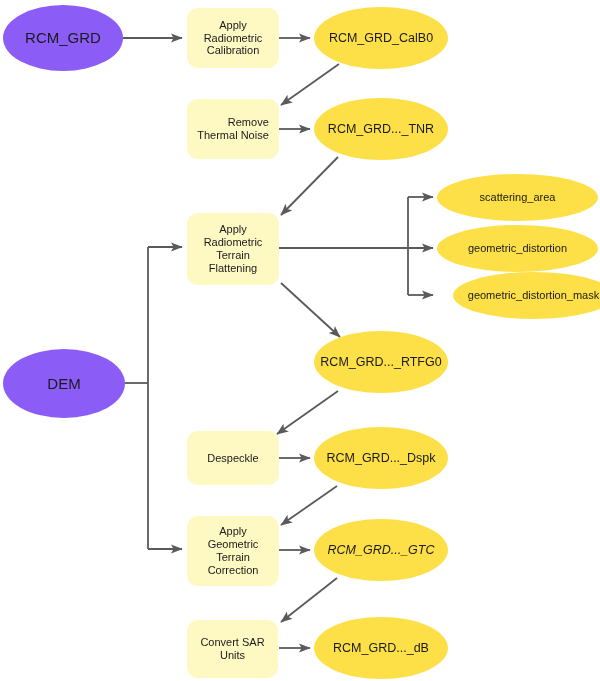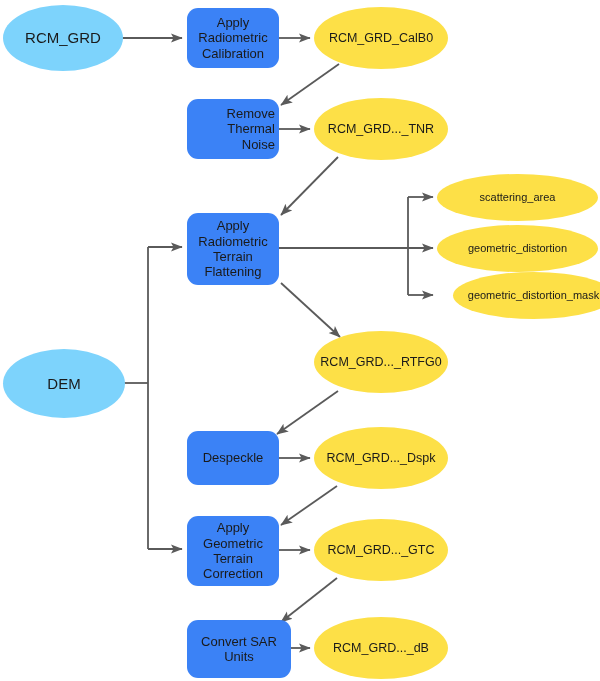--- a/index.html
+++ b/index.html
@@ -31,35 +31,35 @@
     align-items: center;
     justify-content: center;
     text-align: center;
     box-sizing: border-box;
     color: #1a1a1a;
     line-height: 1.18;
     white-space: pre-line;
   }
   .node-input {
     border-radius: 50%;
-    background: #7dd3fc;
+    background: #8b5cf6;
     font-size: 15px;
   }
   .node-output {
     border-radius: 50%;
     background: #fde047;
     font-size: 12.5px;
   }
   .node-output.small {
     font-size: 11px;
   }
   .node-process {
     border-radius: 11px;
-    background: #3b82f6;
-    font-size: 13px;
+    background: #fef9c3;
+    font-size: 11px;
     padding: 2px 4px;
   }
 </style>
 </head>
 <body>
 
 <div id="diagram-root">
 
   <svg id="edges-layer" viewBox="0 0 600 681" width="600" height="681">
     <defs>
@@ -137,42 +137,42 @@
     <span>Despeckle</span>
   </div>
 
   <div class="node node-process" style="left:187px; top:516px; width:92px; height:70px;">
     <span>Apply
 Geometric
 Terrain
 Correction</span>
   </div>
 
-  <div class="node node-process" style="left:187px; top:620px; width:104px; height:58px;">
+  <div class="node node-process" style="left:187px; top:620px; width:91px; height:58px;">
     <span>Convert SAR
 Units</span>
   </div>
 
   <div class="node node-output" style="left:314px; top:7px; width:134px; height:62px;">
     <span>RCM_GRD_CalB0</span>
   </div>
 
   <div class="node node-output" style="left:314px; top:98px; width:134px; height:62px;">
     <span>RCM_GRD..._TNR</span>
   </div>
 
   <div class="node node-output" style="left:314px; top:331px; width:134px; height:62px;text-align:center;">
     <span>RCM_GRD..._RTFG0</span>
   </div>
 
   <div class="node node-output" style="left:314px; top:427px; width:134px; height:62px;">
     <span>RCM_GRD..._Dspk</span>
   </div>
 
-  <div class="node node-output" style="left:314px; top:519px; width:134px; height:62px;">
+  <div class="node node-output" style="left:314px; top:519px; width:134px; height:62px;font-style:italic;">
     <span>RCM_GRD..._GTC</span>
   </div>
 
   <div class="node node-output" style="left:314px; top:617px; width:134px; height:62px;">
     <span>RCM_GRD..._dB</span>
   </div>
 
   <div class="node node-output small" style="left:437px; top:174px; width:161px; height:47px;">
     <span>scattering_area</span>
   </div>

